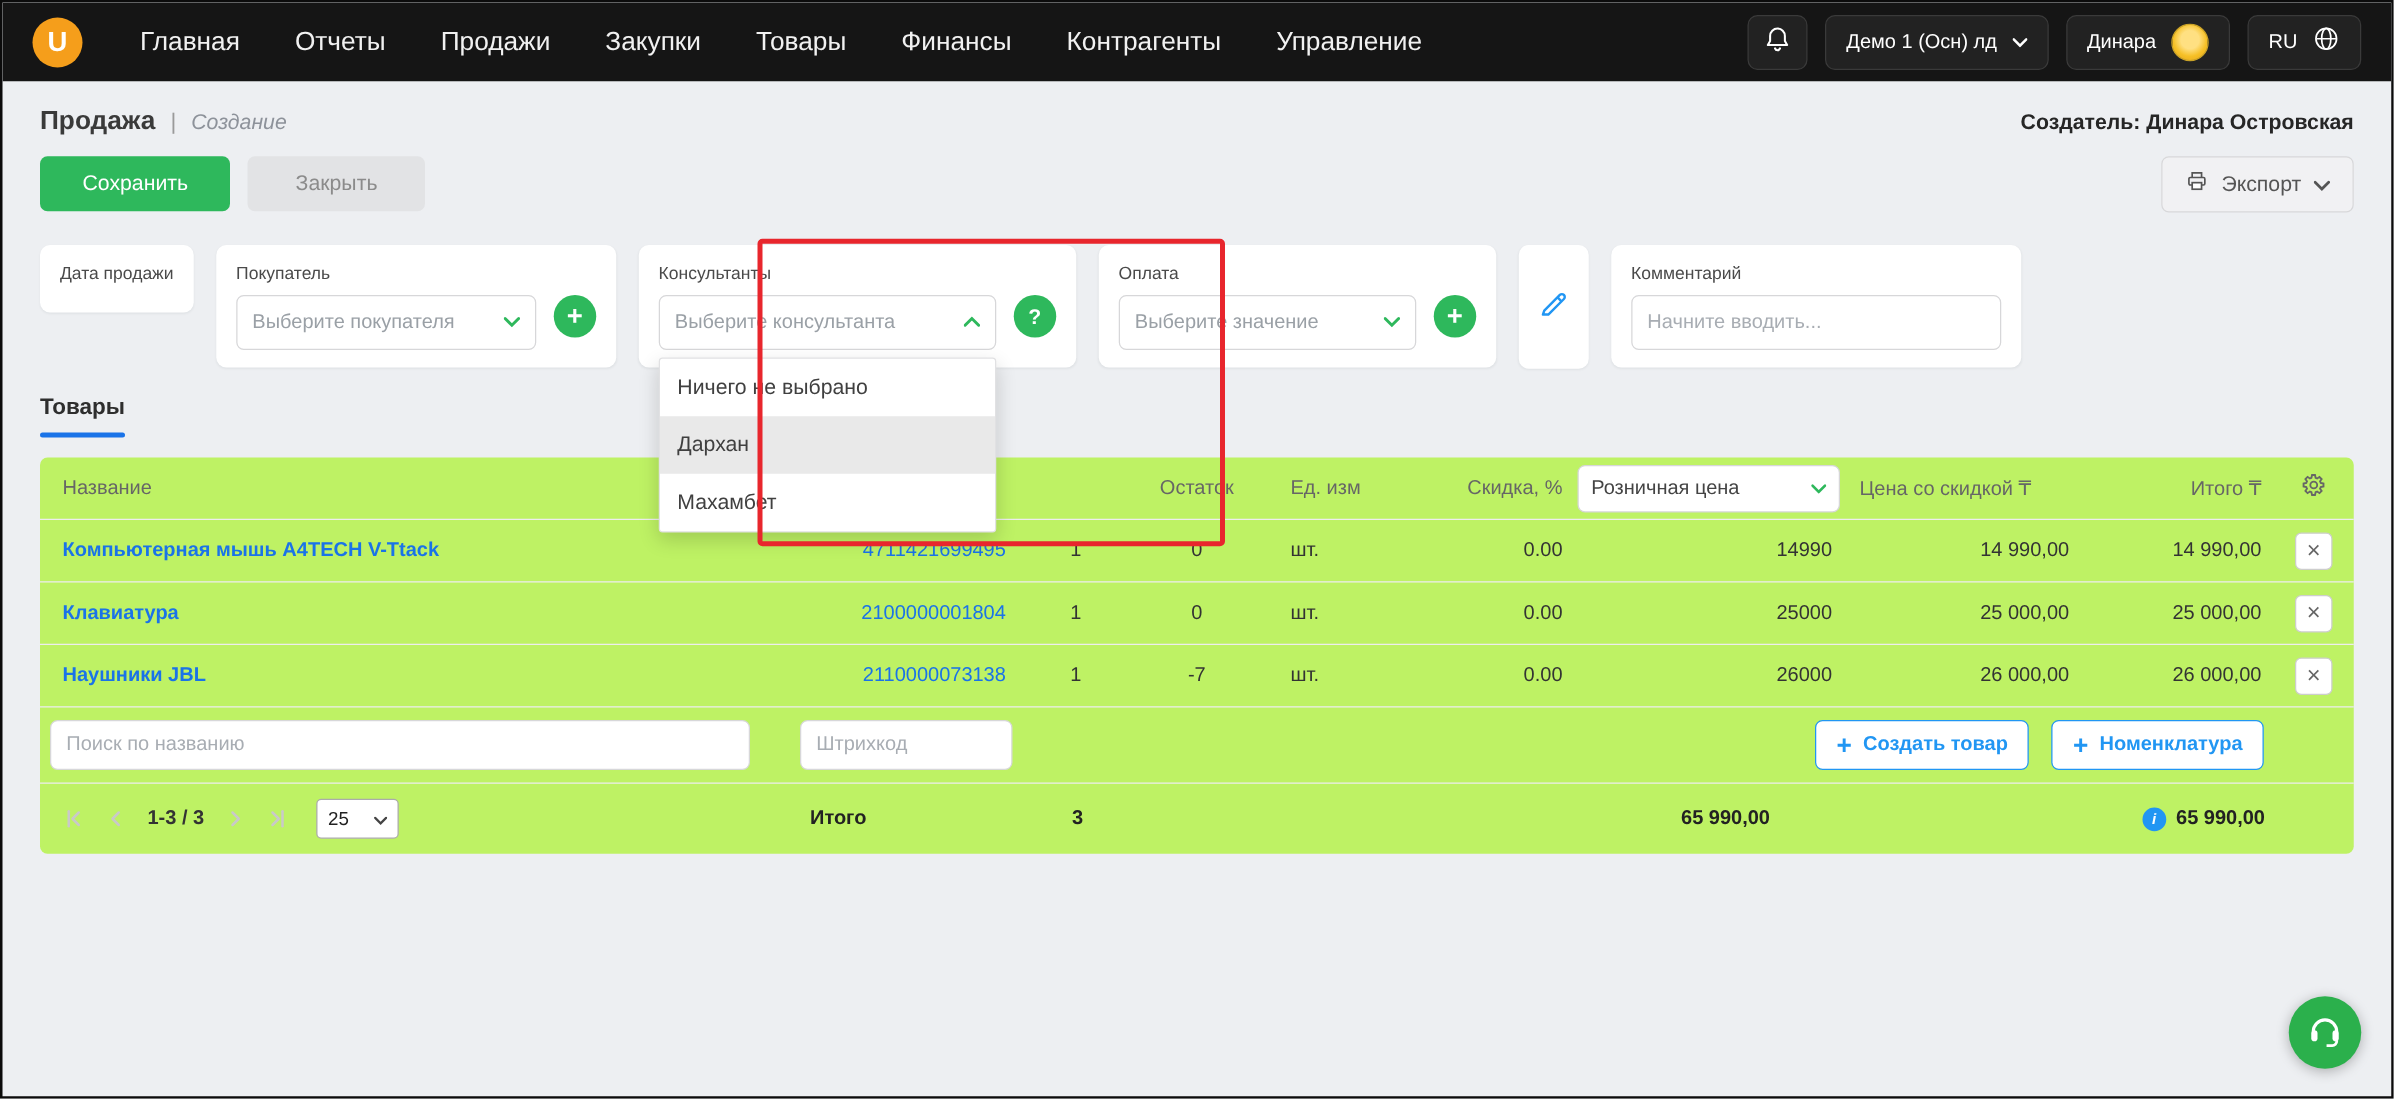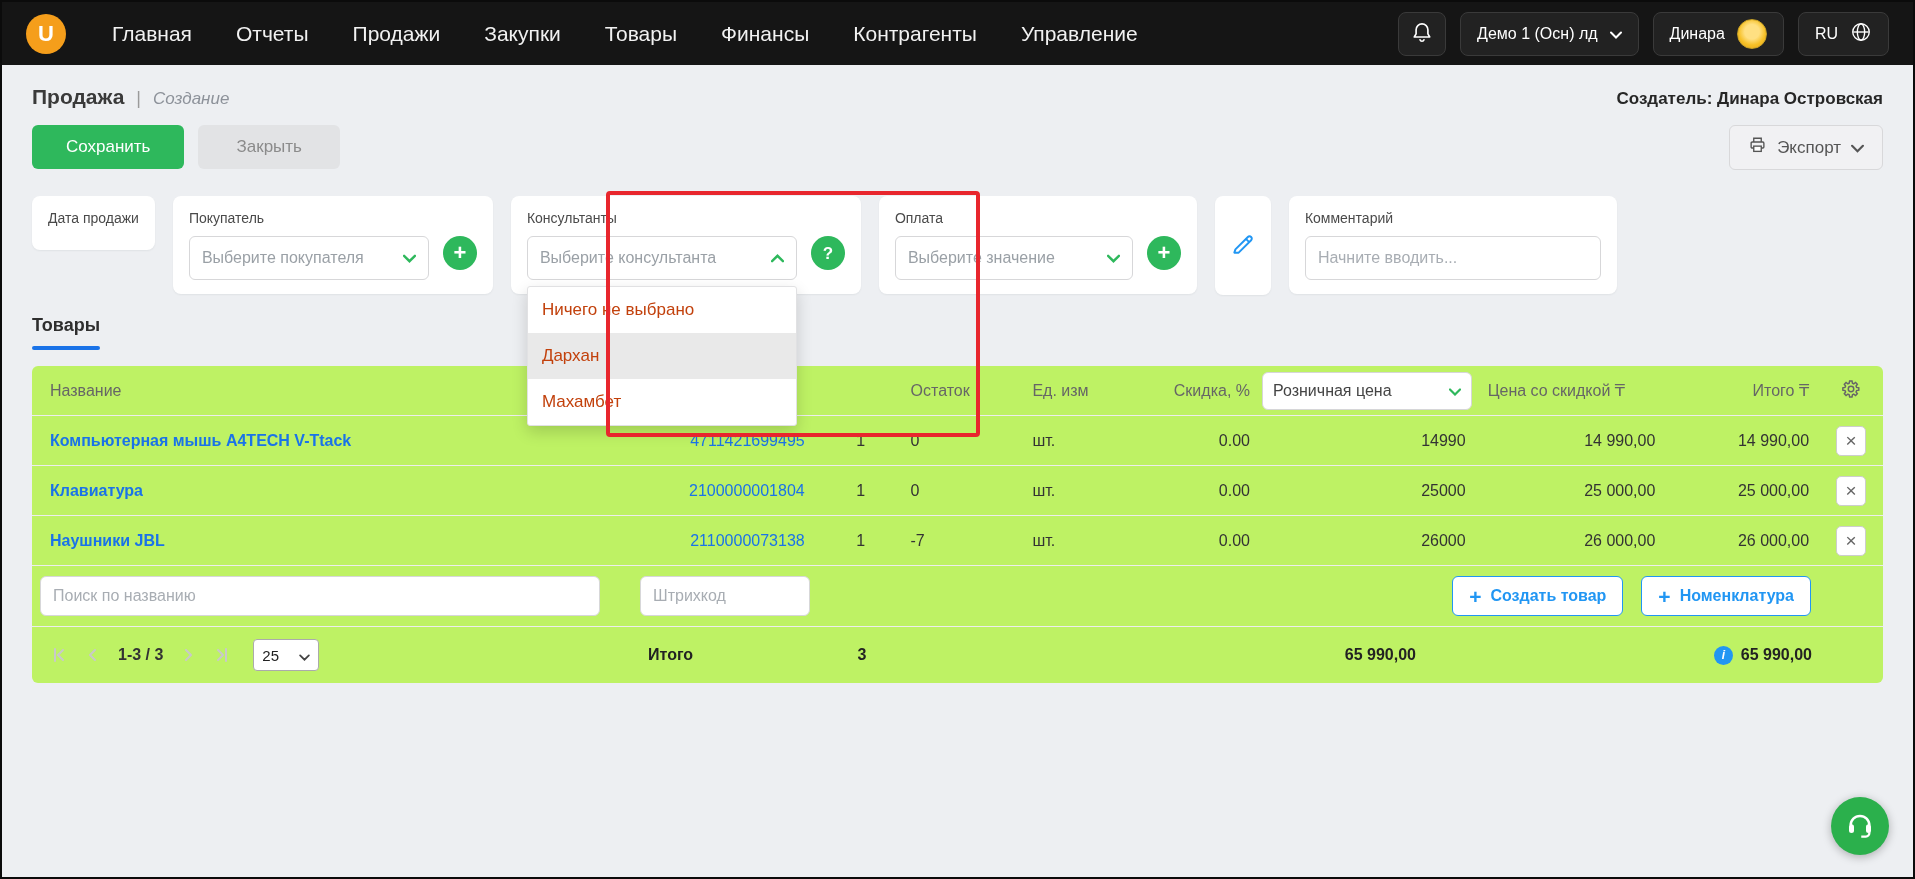--- a/index.html
+++ b/index.html
@@ -44,40 +44,40 @@
   .w-cons{width:270px}
   .w-pay{width:238px}
   .round-btn{width:34px;height:34px;border-radius:50%;background:#2eb85c;border:none;color:#fff;display:flex;align-items:center;justify-content:center;cursor:pointer;flex:none}
   .round-btn span{font-size:22px;font-weight:700;line-height:1}
   .help-btn span{font-size:17px}
   .card-edit{width:56px;height:99px;display:flex;align-items:center;justify-content:center;cursor:pointer}
   .text-input{height:44px;border:1px solid #d7d7d9;border-radius:6px;padding:0 12px;font-size:16px;font-family:inherit;color:#333;width:296px;background:#fff}
   .text-input::placeholder{color:#a8adb3}
   .select-wrap{position:relative}
   .dropdown{position:absolute;top:calc(100% + 6px);left:0;width:100%;background:#fff;border:1px solid #e1e1e3;border-radius:3px;box-shadow:0 6px 16px rgba(0,0,0,.16);z-index:40}
-  .dd-item{height:46px;display:flex;align-items:center;padding:0 14px;font-size:17px;color:#c2410c;cursor:pointer}
+  .dd-item{height:46px;display:flex;align-items:center;padding:0 14px;font-size:17px;color:#404040;cursor:pointer}
   .dd-item.active{background:#e9e9e9}
 
   
   .highlight-rect{position:absolute;left:604px;top:189px;width:374px;height:246px;border:4px solid #e8262d;border-radius:4px;z-index:60;pointer-events:none}
 
   
   .tabs{padding:20px 30px 0}
   .tab{display:inline-block;cursor:pointer}
   .tab-label{font-size:18px;font-weight:700;color:#2e2e2e}
   .tab-underline{height:4px;background:#1a73e8;border-radius:3px;margin-top:10px}
 
   
   .table{margin:16px 30px 0;background:#bef264;border-radius:6px}
   .trow{display:flex;align-items:center;height:50px;border-bottom:1px solid #ededee;font-size:16px}
   .thead{color:#666}
   .c-name{width:600px;padding-left:18px;overflow:hidden;white-space:nowrap}
   .c-code{width:180px;text-align:right;padding-right:6px}
   .c-qty{width:100px;text-align:center}
-  .c-stock{width:100px;text-align:left;padding-right:6px}
+  .c-stock{width:100px;text-align:center;padding-right:6px}
   .c-unit{width:110px;padding-left:22px}
   .c-disc{width:140px;text-align:right;padding-right:10px}
   .c-retail{width:220px;text-align:right;padding-right:14px}
   .c-dprice{width:190px;text-align:right;padding-right:14px}
   .c-total{width:150px;text-align:right;padding-right:10px}
   .c-act{width:64px;display:flex;align-items:center;justify-content:center}
   .thead .c-dprice{text-align:left;padding-left:8px}
   .thead .c-retail{padding:0 8px 0 2px}
   .col-select{height:38px;border:1px solid #d6d6d8;border-radius:6px;display:flex;align-items:center;justify-content:space-between;padding:0 10px;font-size:16px;color:#444;width:100%;cursor:pointer;background:#fff}
   .link{color:#1a73e8;cursor:pointer;text-decoration:none}

